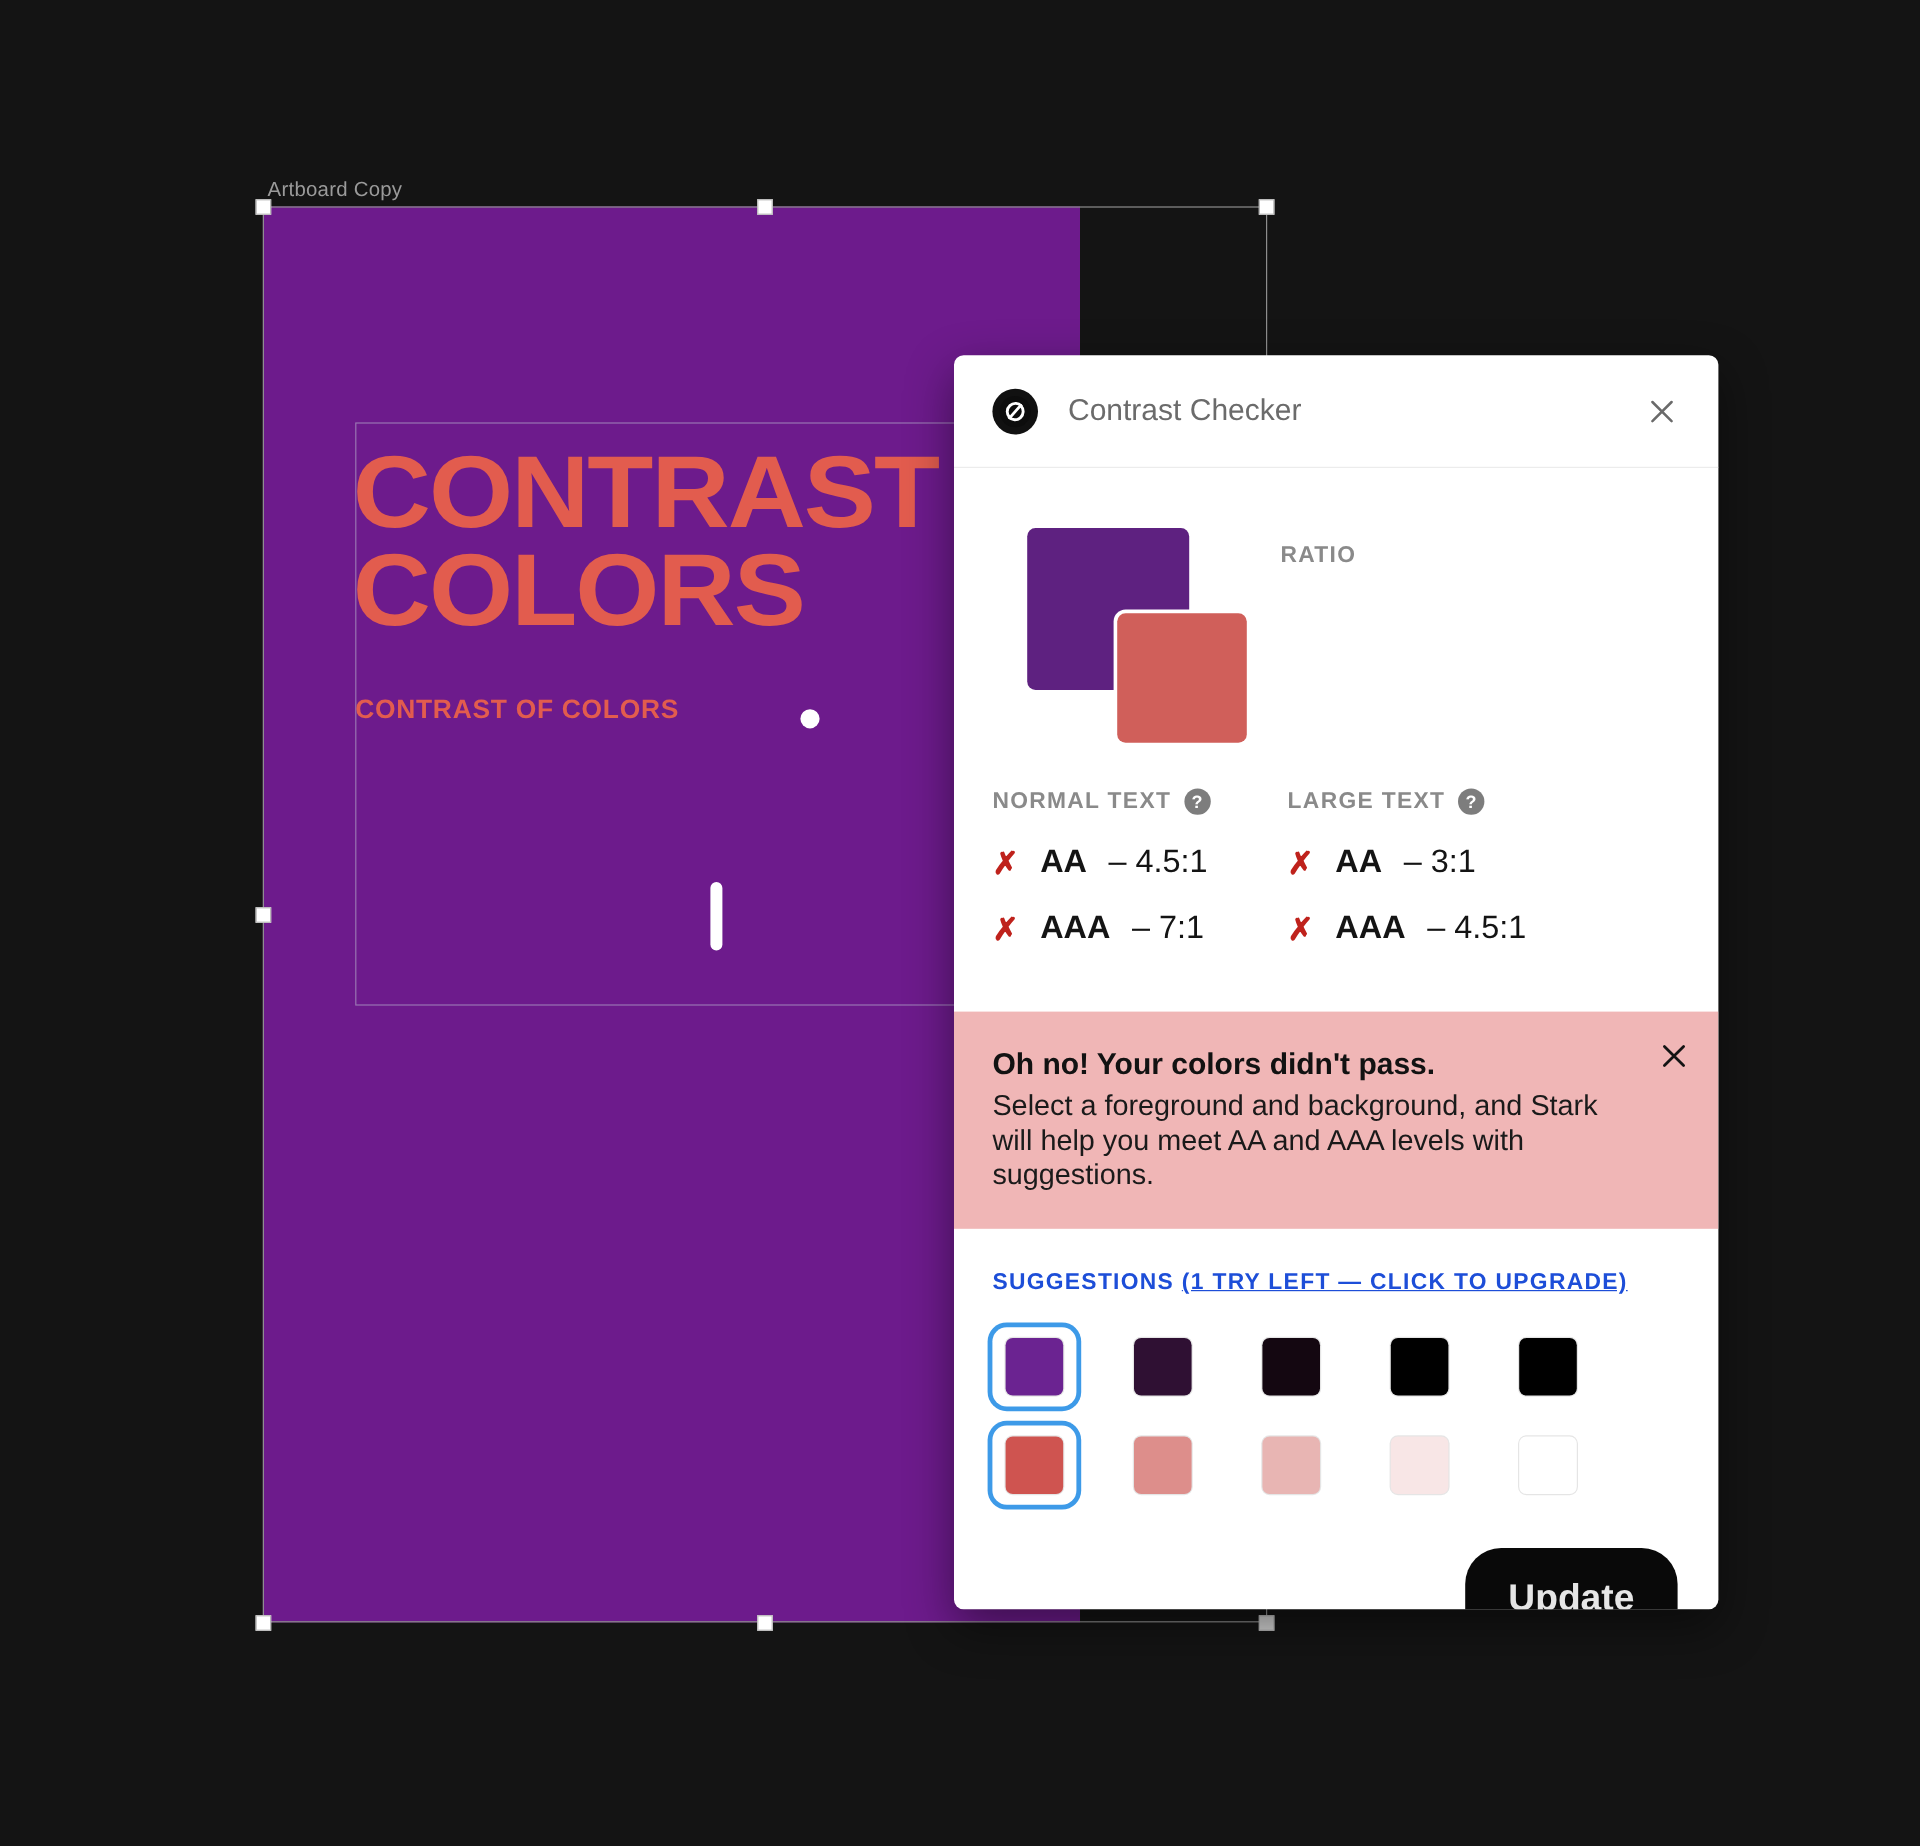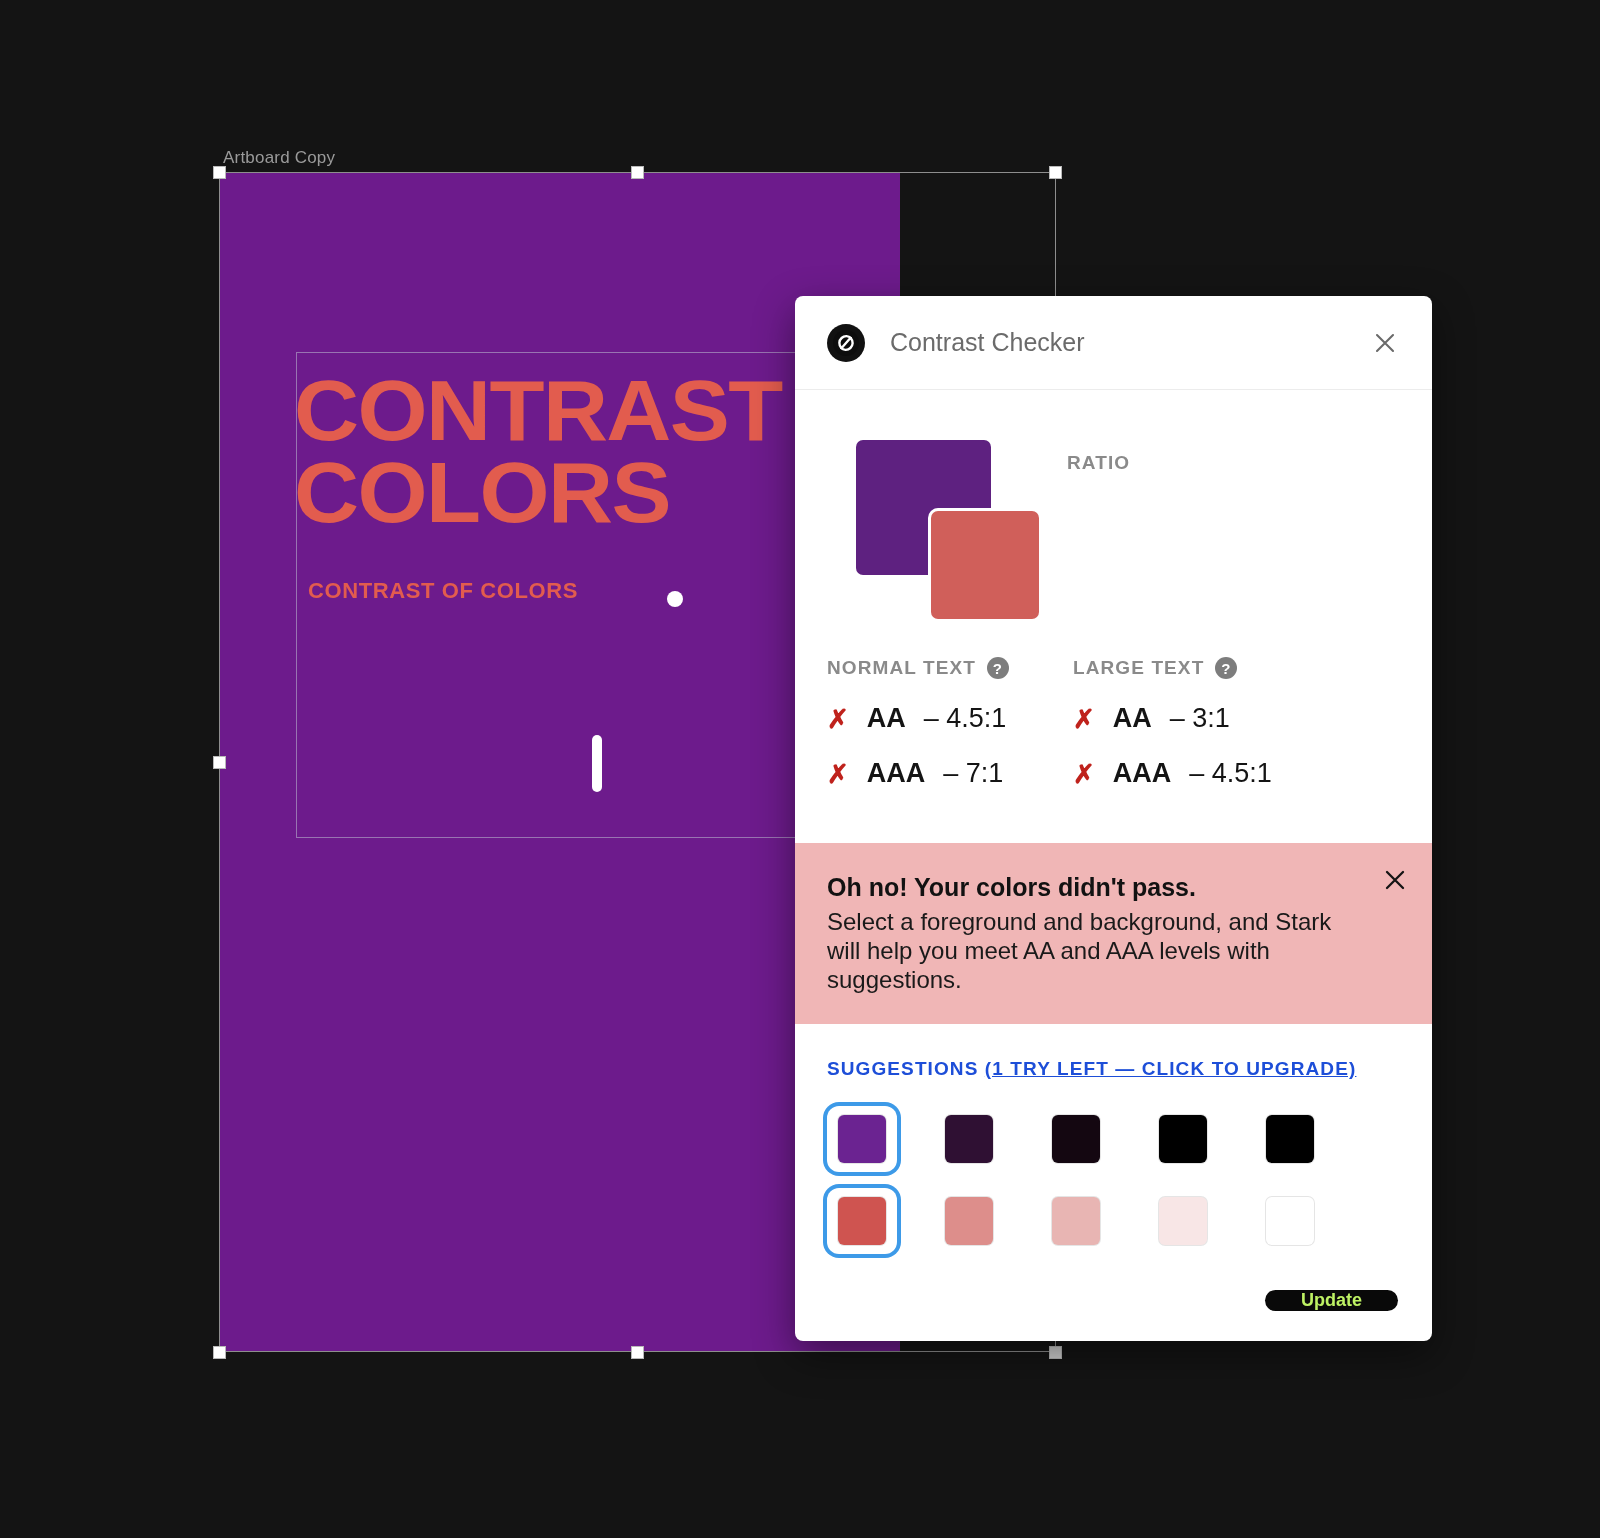--- a/index.html
+++ b/index.html
@@ -53,21 +53,21 @@
     font-weight: 700;
     font-size: 85px;
     line-height: .97em;
     letter-spacing: -1.5px;
     transform: scaleX(1.06);
     transform-origin: left top;
   }
   .subhead {
     position: absolute; left: 296px; top: 578px;
     color: #e25c4e;
-    font-weight: 700; font-size: 22px; letter-spacing: .6px; margin-left: 12px;
+    font-weight: 700; font-size: 22px; letter-spacing: .6px;
   }
   .cursor-dot {
     position: absolute; left: 667px; top: 591px;
     width: 16px; height: 16px; border-radius: 50%;
     background: #ffffff;
   }
   .cursor-bar {
     position: absolute; left: 592px; top: 735px;
     width: 10px; height: 57px; border-radius: 5px;
     background: #ffffff;
@@ -195,24 +195,24 @@
   .sw-chip {
     width: 48px; height: 48px; border-radius: 6px;
     box-shadow: 0 0 0 1px rgba(0,0,0,.10);
   }
 
   .footer {
     display: flex; justify-content: flex-end;
     padding: 36px 34px 0 34px;
   }
   .update-btn {
-    background: #090909; color: #bef264;
-    font-size: 18px; font-weight: 700;
+    background: #090909; color: #e5e5e5;
+    font-size: 31px; font-weight: 700;
     border: none; border-radius: 30px;
-    padding: 0 36px;
+    padding: 24px 36px;
     cursor: pointer;
     font-family: "Liberation Sans", sans-serif;
   }
 </style>
 </head>
 <body>
 
 <div id="root">
 
   <div class="artboard-label">Artboard Copy</div>

